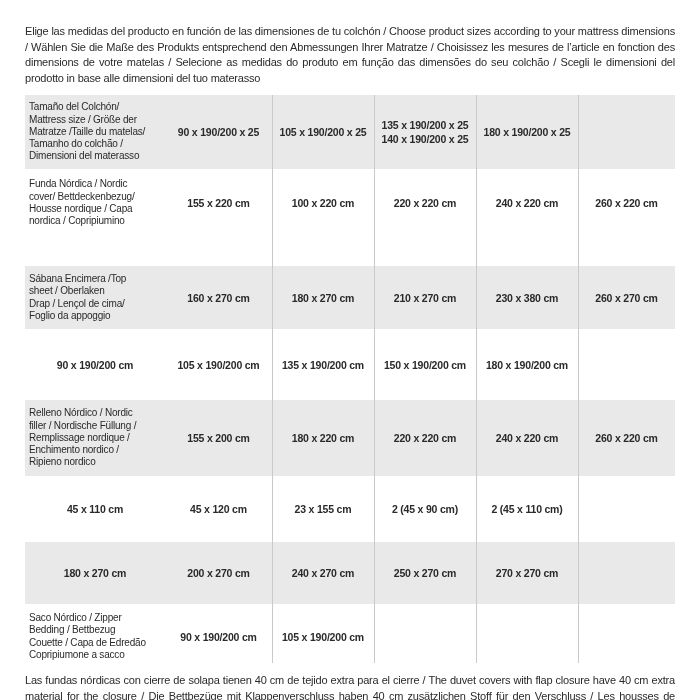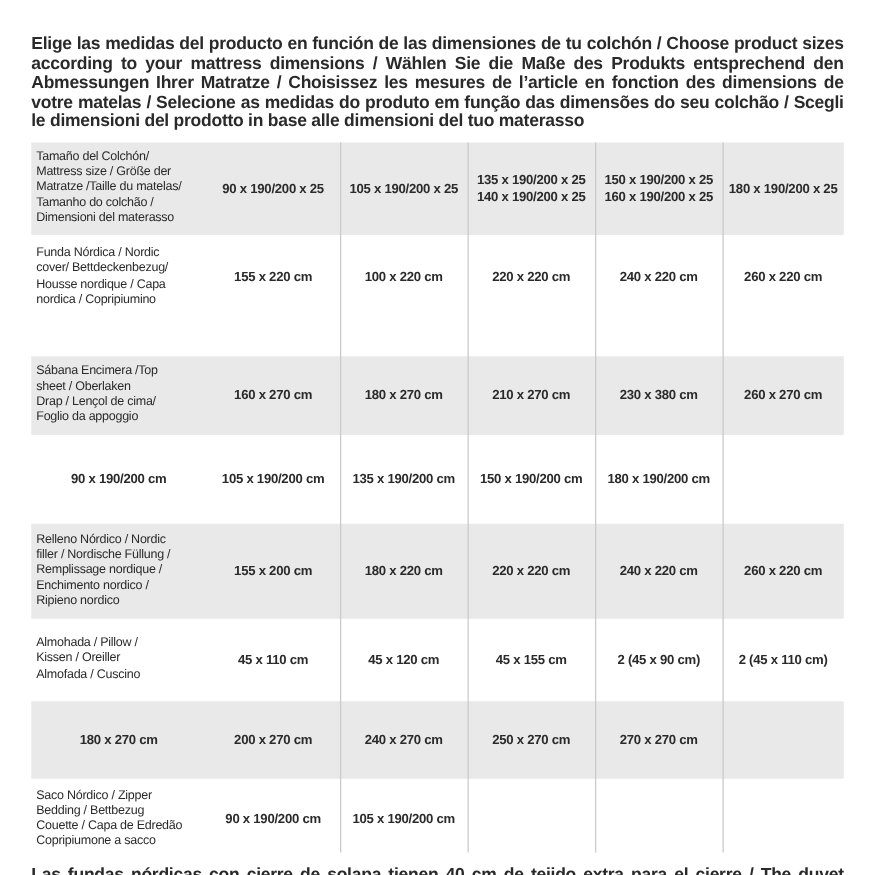--- a/index.html
+++ b/index.html
@@ -9,22 +9,22 @@
     font-family:"Liberation Sans","DejaVu Sans",sans-serif;
     color:#2e2e2e;
     overflow:hidden;
   }
   .page{
     width:650px;
     margin:0 auto;
     padding-top:13px;
   }
   .note{
-    font-size:14px;
-    font-weight:700;
+    font-size:11px;
+    font-weight:400;
     letter-spacing:-0.2px;
     line-height:15.5px;
     text-align:justify;
     color:#2a2a2a;
   }
   .header-note{margin-bottom:9px;}
   .footer-note{margin-top:7px;}
   .table-wrap{
     position:relative;
     width:650px;
@@ -90,22 +90,20 @@
     <div class="trow shade r1">
       <div class="rlabel">Tamaño del Colchón/
 Mattress size / Größe der
 Matratze /Taille du matelas/
 Tamanho do colchão /
 Dimensioni del materasso</div>
       <div class="cell">90 x 190/200 x 25</div>
       <div class="cell">105 x 190/200 x 25</div>
       <div class="cell">135 x 190/200 x 25
 140 x 190/200 x 25</div>
-      <div class="cell">150 x 190/200 x 25
-160 x 190/200 x 25</div>
       <div class="cell">180 x 190/200 x 25</div>
     </div>
 
     <div class="trow r2">
       <div class="rlabel">Funda Nórdica /  Nordic
 cover/ Bettdeckenbezug/
 Housse nordique  / Capa
 nordica / Copripiumino</div>
       <div class="cell">155 x 220 cm</div>
       <div class="cell">100 x 220 cm</div>
@@ -141,26 +139,23 @@
 Enchimento nordico /
 Ripieno nordico</div>
       <div class="cell">155 x 200 cm</div>
       <div class="cell">180 x 220 cm</div>
       <div class="cell">220 x 220 cm</div>
       <div class="cell">240 x 220 cm</div>
       <div class="cell">260 x 220 cm</div>
     </div>
 
     <div class="trow r6">
-      <div class="rlabel">Almohada  / Pillow /
-Kissen / Oreiller
-Almofada / Cuscino</div>
       <div class="cell">45 x 110 cm</div>
       <div class="cell">45 x 120 cm</div>
-      <div class="cell">45 x 155 cm</div>
+      <div class="cell">23 x 155 cm</div>
       <div class="cell">2 (45 x 90 cm)</div>
       <div class="cell">2 (45 x 110 cm)</div>
     </div>
 
     <div class="trow shade r7">
       <div class="cell">180 x 270 cm</div>
       <div class="cell">200 x 270 cm</div>
       <div class="cell">240 x 270 cm</div>
       <div class="cell">250 x 270 cm</div>
       <div class="cell">270 x 270 cm</div>

